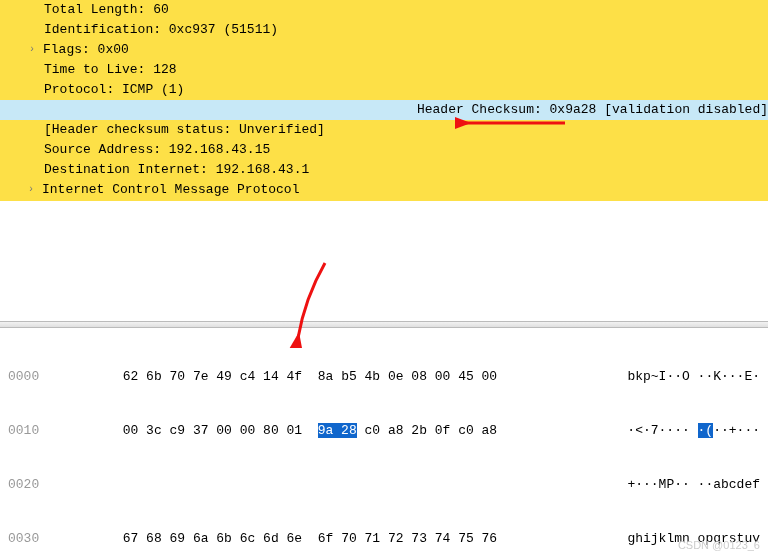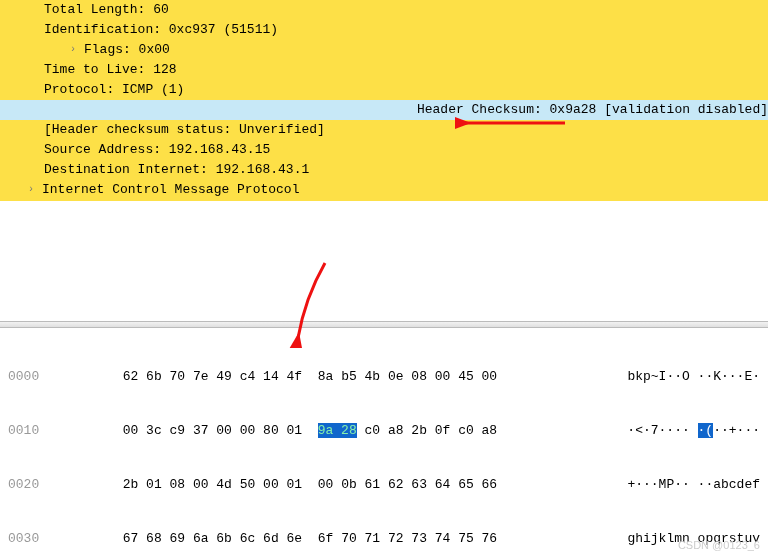--- a/index.html
+++ b/index.html
@@ -22,21 +22,20 @@
   .tree-row {
     padding: 1px 0 1px 44px;
     white-space: nowrap;
     line-height: 18px;
   }
   .tree-row.indent-0 {
     padding-left: 28px;
   }
   .tree-row.indent-1 {
     padding-left: 29px;
-    margin-left: 41px;
   }
   .tree-row.highlighted {
     background: #c7e8f7;
     text-align: right;
   }
   .expand-arrow {
     display: inline-block;
     width: 12px;
     color: #777;
     font-size: 10px;
@@ -69,21 +68,21 @@
   }
   .hex-bytes {
     width: 430px;
     flex: none;
   }
   .hex-ascii {
     flex: none;
   }
   .hex-sel {
     background: #1066cc;
-    color: #86efac;
+    color: #ffffff;
   }
   .ascii-sel {
     background: #1066cc;
     color: #ffffff;
   }
   .watermark {
     position: absolute;
     right: 8px;
     bottom: 6px;
     font-family: Arial, sans-serif;
@@ -125,21 +124,20 @@
     <span class="hex-bytes"><span>62 6b 70 7e 49 c4 14 4f</span>  <span>8a b5 4b 0e 08 00 45 00</span></span>
     <span class="hex-ascii"><span>bkp~I··O ··K···E·</span></span>
   </div>
   <div class="hex-row">
     <span class="hex-offset">0010</span>
     <span class="hex-bytes"><span>00 3c c9 37 00 00 80 01</span>  <span class="hex-sel">9a 28</span><span> c0 a8 2b 0f c0 a8</span></span>
     <span class="hex-ascii"><span>·&lt;·7···· </span><span class="ascii-sel">·(</span><span>··+···</span></span>
   </div>
   <div class="hex-row">
     <span class="hex-offset">0020</span>
-    <span class="hex-bytes"><span>2b 01 08 00 4d 50 00 01</span>  <span>00 0b 61 62 63 64 65 66</span></span>
     <span class="hex-ascii"><span>+···MP·· ··abcdef</span></span>
   </div>
   <div class="hex-row">
     <span class="hex-offset">0030</span>
     <span class="hex-bytes"><span>67 68 69 6a 6b 6c 6d 6e</span>  <span>6f 70 71 72 73 74 75 76</span></span>
     <span class="hex-ascii"><span>ghijklmn opqrstuv</span></span>
   </div>
   
 </div>
 

